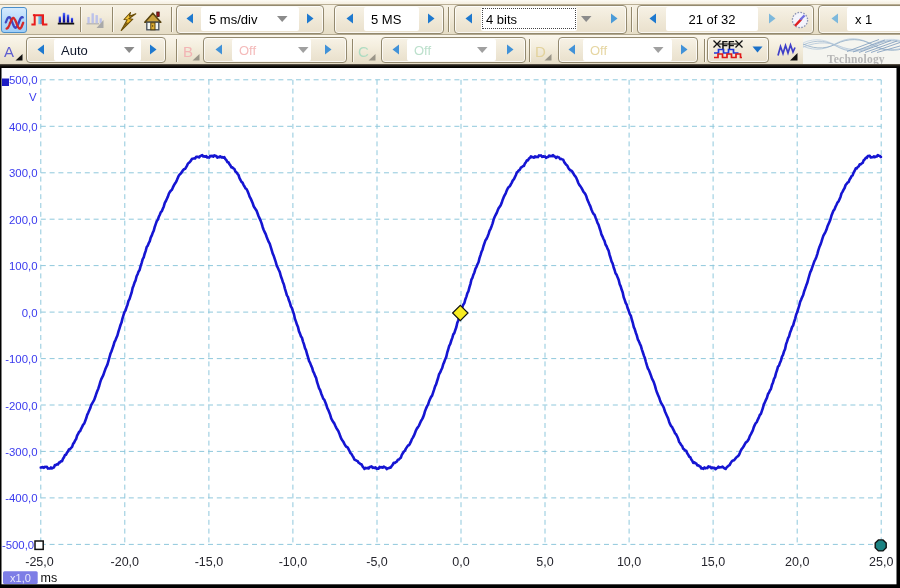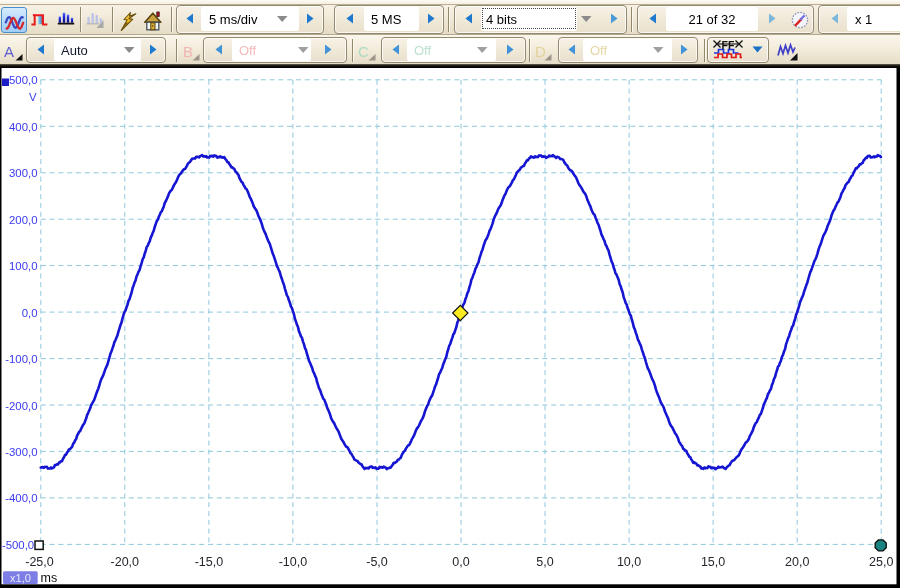--- a/index.html
+++ b/index.html
@@ -311,20 +311,33 @@
       </svg>
     </div>
 
 <div class="ab" style="left:773px;top:38px;width:29px;height:25px;">
 <svg width="24" height="22" viewBox="0 0 24 22">
 <path d="M2,15.5 L4.5,6.5 L7,13.5 L9.5,5.5 L12,13 L14.5,5 L17,12 L19,7.5" fill="none" stroke="#3e3ec8" stroke-width="1.7"></path>
 <polygon points="14,20.5 21.5,20.5 21.5,13" fill="#111"></polygon>
 </svg>
 </div>
 
+<div style="position:absolute;left:803px;top:36px;width:97px;height:28px;background:#f5f5f0;overflow:hidden;">
+<svg width="97" height="28" viewBox="0 0 97 28" style="position:absolute;left:0;top:0;">
+<g fill="none" stroke-width="0.8">
+<path d="M-4,9 C8,2 20,2 32,9 S56,16 68,9 S92,2 102,6" stroke="#c6d6e4"></path>
+<path d="M-4,8 C8,15 20,15 32,8 S56,1 68,8 S92,15 102,11" stroke="#b4c8da"></path>
+<path d="M-4,11 C9,4 21,3 33,10 S58,17 70,10 S94,3 102,7" stroke="#a2bad0"></path>
+<path d="M-4,6 C9,13 21,14 33,8 S58,2 70,9 S94,15 102,12" stroke="#90acc6"></path>
+<path d="M-4,13 C10,6 24,5 36,10 S60,15 72,9 S96,4 102,9" stroke="#b0c4d8"></path>
+<path d="M44,15.5 L76,3.5 M50,16 L82,4 M56,16.5 L88,4.5 M62,16.5 L94,5 M68,16.5 L97,6.5 M74,16.5 L97,10" stroke="#87a2c0" stroke-width="0.9"></path>
+</g>
+</svg>
+<div style="position:absolute;left:24px;top:16.5px;font-family:'Liberation Serif',serif;font-weight:bold;font-size:11.5px;color:#b6b6b6;letter-spacing:0.2px;">Technology</div>
+</div>
 </div>
 
 <svg id="chart" width="900" height="520" viewBox="0 0 900 520" style="position:absolute;left:0;top:68px;">
 <rect x="0" y="0" width="900" height="520" fill="#ffffff"></rect>
 <g stroke="#8fc8dc" stroke-width="1" stroke-dasharray="5 3.8" fill="none">
 <line x1="40.8" y1="11.8" x2="40.8" y2="476.3"></line>
 <line x1="124.8" y1="11.8" x2="124.8" y2="476.3"></line>
 <line x1="208.9" y1="11.8" x2="208.9" y2="476.3"></line>
 <line x1="292.9" y1="11.8" x2="292.9" y2="476.3"></line>
 <line x1="377.0" y1="11.8" x2="377.0" y2="476.3"></line>

